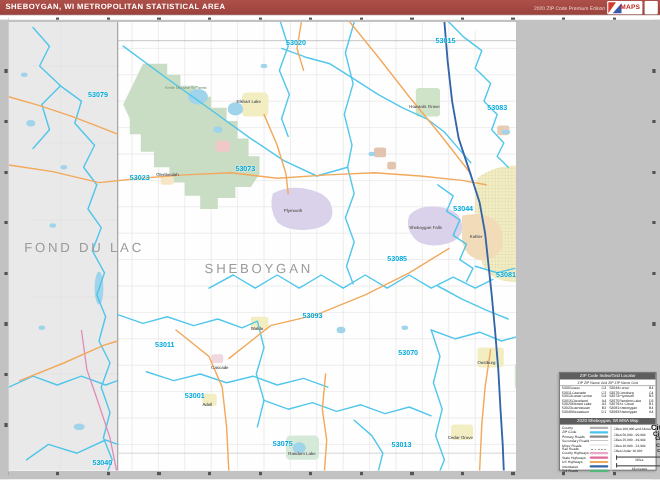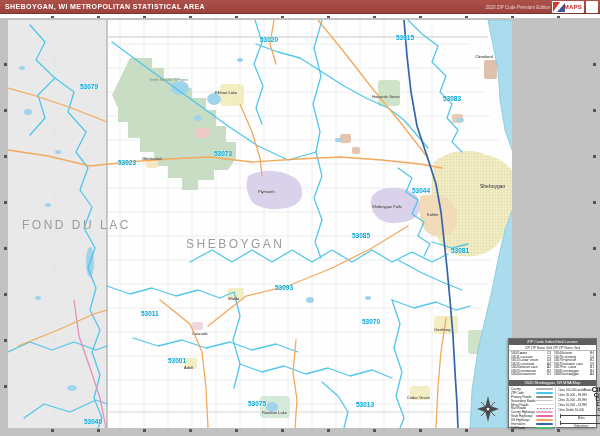--- a/index.html
+++ b/index.html
@@ -33,21 +33,21 @@
   .strip.left{left:0;top:0;width:8px;height:418px;
       background-image:repeating-linear-gradient(to bottom,transparent 0 43px,#555 43px 46px);
       background-size:3px 100%;background-repeat:no-repeat;background-position:right 1px top 2px;}
   .strip.right{right:0;top:0;width:8px;height:418px;
       background-image:repeating-linear-gradient(to bottom,transparent 0 43px,#555 43px 46px);
       background-size:3px 100%;background-repeat:no-repeat;background-position:left 1px top 2px;}
   .strip.bottom{left:0;bottom:0;width:600px;height:8px;
       background-image:repeating-linear-gradient(to right,transparent 0 43px,#555 43px 46px);
       background-size:100% 3px;background-repeat:no-repeat;background-position:left 8px top 1px;}
 
-  .map-area{position:absolute;left:8px;top:20px;width:504px;height:408px;background:#fefefe;overflow:hidden;padding-left:22px;}
+  .map-area{position:absolute;left:8px;top:20px;width:461px;height:408px;background:#fefefe;overflow:hidden;padding-left:22px;}
   .map-area svg{position:absolute;left:0;top:0;}
 
   
   .labels{position:absolute;left:0;top:0;width:584px;height:408px;pointer-events:none;}
   .zip-label{position:absolute;font-size:6.5px;font-weight:bold;color:#00a9dc;white-space:nowrap;
              text-shadow:0 0 2px #ffffff;}
   .city-label{position:absolute;font-size:4px;color:#222;white-space:nowrap;text-shadow:0 0 1px #fff;}
   .county-label{position:absolute;font-size:12px;color:#9b9b9b;letter-spacing:2.5px;white-space:nowrap;}
   .lake-label{position:absolute;font-size:7px;color:#2fa3c4;letter-spacing:1.5px;text-align:center;
               white-space:pre;line-height:1.5;}

